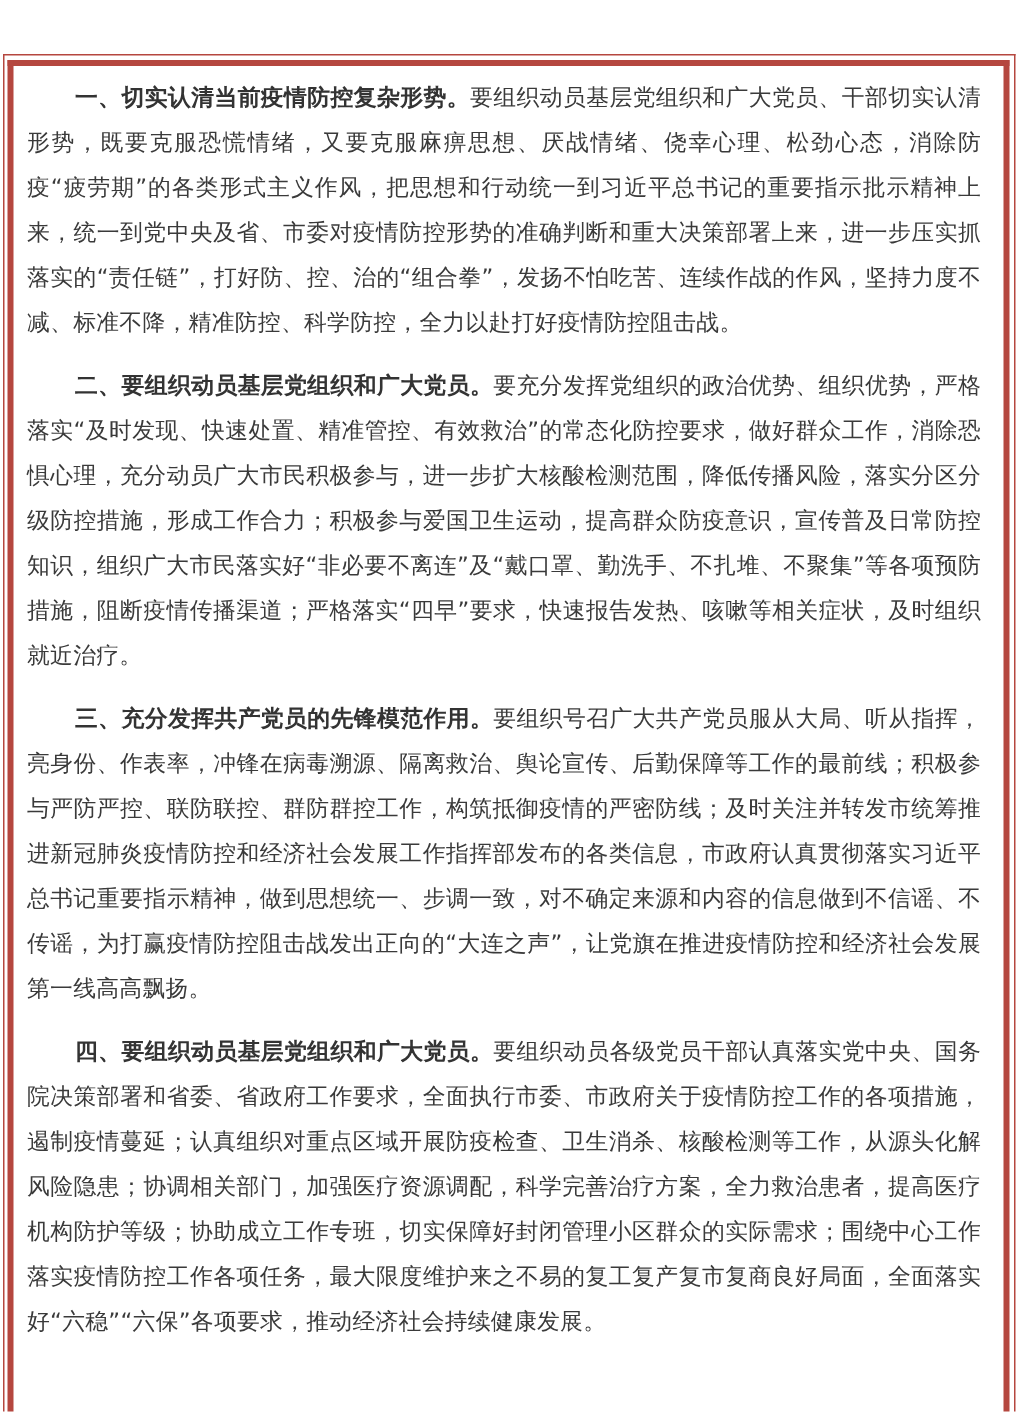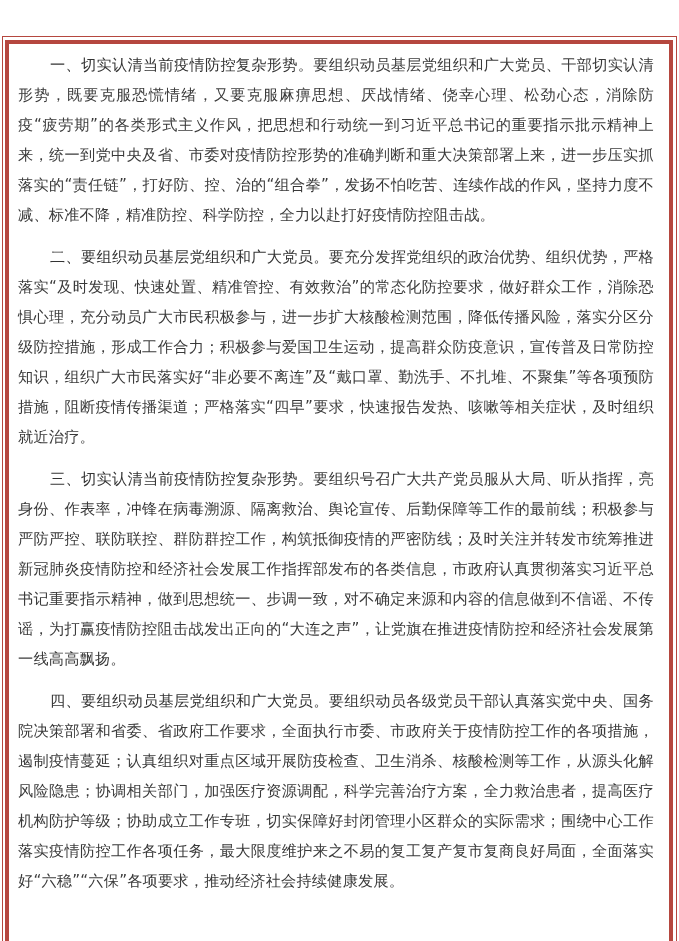--- a/index.html
+++ b/index.html
@@ -13,39 +13,39 @@
       border: 4px solid #b5473f; border-bottom: none;
     }
     .content {
       position: absolute; left: 18px; top: 50px; width: 636px;
       font-family: "DejaVu Sans", "Liberation Sans", sans-serif;
       font-size: 15.2px; line-height: 30px; color: #3a3a3a;
       letter-spacing: 0.2px;
     }
     .salutation { margin: 0 0 8px 0; white-space: nowrap; }
     p.para { margin: 0 0 12px 0; text-indent: 32px; text-align: justify; }
-    .lead { font-weight: normal; color: #333333; }
+    .lead { font-weight: bold; color: #333333; }
   </style>
 </head>
 <body>
 
 <div class="outer-frame"></div>
 <div class="inner-frame"></div>
 
 <div class="content">
 
 
   <p class="para">
     <span class="lead">一、切实认清当前疫情防控复杂形势。</span><span>要组织动员基层党组织和广大党员、干部切实认清形势，既要克服恐慌情绪，又要克服麻痹思想、厌战情绪、侥幸心理、松劲心态，消除防疫“疲劳期”的各类形式主义作风，把思想和行动统一到习近平总书记的重要指示批示精神上来，统一到党中央及省、市委对疫情防控形势的准确判断和重大决策部署上来，进一步压实抓落实的“责任链”，打好防、控、治的“组合拳”，发扬不怕吃苦、连续作战的作风，坚持力度不减、标准不降，精准防控、科学防控，全力以赴打好疫情防控阻击战。</span>
   </p>
 
   <p class="para">
     <span class="lead">二、要组织动员基层党组织和广大党员。</span><span>要充分发挥党组织的政治优势、组织优势，严格落实“及时发现、快速处置、精准管控、有效救治”的常态化防控要求，做好群众工作，消除恐惧心理，充分动员广大市民积极参与，进一步扩大核酸检测范围，降低传播风险，落实分区分级防控措施，形成工作合力；积极参与爱国卫生运动，提高群众防疫意识，宣传普及日常防控知识，组织广大市民落实好“非必要不离连”及“戴口罩、勤洗手、不扎堆、不聚集”等各项预防措施，阻断疫情传播渠道；严格落实“四早”要求，快速报告发热、咳嗽等相关症状，及时组织就近治疗。</span>
   </p>
 
   <p class="para">
-    <span class="lead">三、切实认清当前疫情防控复杂形势。</span><span>要组织号召广大共产党员服从大局、听从指挥，亮身份、作表率，冲锋在病毒溯源、隔离救治、舆论宣传、后勤保障等工作的最前线；积极参与严防严控、联防联控、群防群控工作，构筑抵御疫情的严密防线；及时关注并转发市统筹推进新冠肺炎疫情防控和经济社会发展工作指挥部发布的各类信息，市政府认真贯彻落实习近平总书记重要指示精神，做到思想统一、步调一致，对不确定来源和内容的信息做到不信谣、不传谣，为打赢疫情防控阻击战发出正向的“大连之声”，让党旗在推进疫情防控和经济社会发展第一线高高飘扬。</span>
+    <span class="lead">三、充分发挥共产党员的先锋模范作用。</span><span>要组织号召广大共产党员服从大局、听从指挥，亮身份、作表率，冲锋在病毒溯源、隔离救治、舆论宣传、后勤保障等工作的最前线；积极参与严防严控、联防联控、群防群控工作，构筑抵御疫情的严密防线；及时关注并转发市统筹推进新冠肺炎疫情防控和经济社会发展工作指挥部发布的各类信息，市政府认真贯彻落实习近平总书记重要指示精神，做到思想统一、步调一致，对不确定来源和内容的信息做到不信谣、不传谣，为打赢疫情防控阻击战发出正向的“大连之声”，让党旗在推进疫情防控和经济社会发展第一线高高飘扬。</span>
   </p>
 
   <p class="para">
     <span class="lead">四、要组织动员基层党组织和广大党员。</span><span>要组织动员各级党员干部认真落实党中央、国务院决策部署和省委、省政府工作要求，全面执行市委、市政府关于疫情防控工作的各项措施，遏制疫情蔓延；认真组织对重点区域开展防疫检查、卫生消杀、核酸检测等工作，从源头化解风险隐患；协调相关部门，加强医疗资源调配，科学完善治疗方案，全力救治患者，提高医疗机构防护等级；协助成立工作专班，切实保障好封闭管理小区群众的实际需求；围绕中心工作落实疫情防控工作各项任务，最大限度维护来之不易的复工复产复市复商良好局面，全面落实好“六稳”“六保”各项要求，推动经济社会持续健康发展。</span>
   </p>
 </div>
 
 </body></html>

